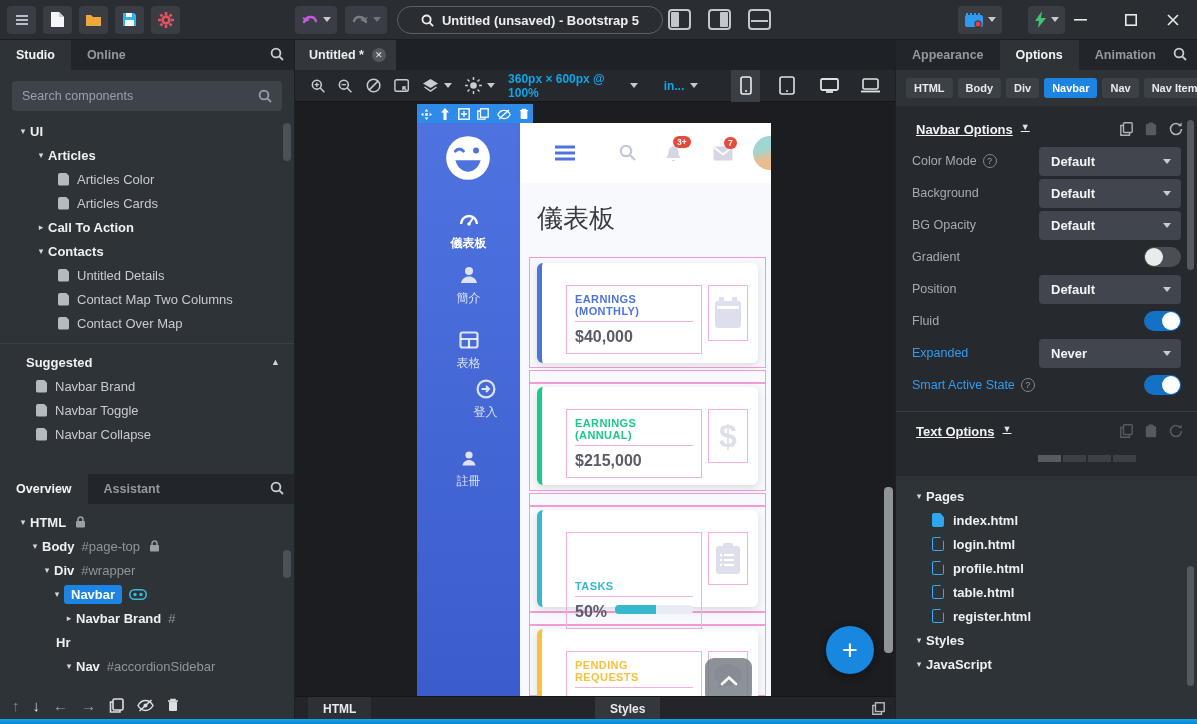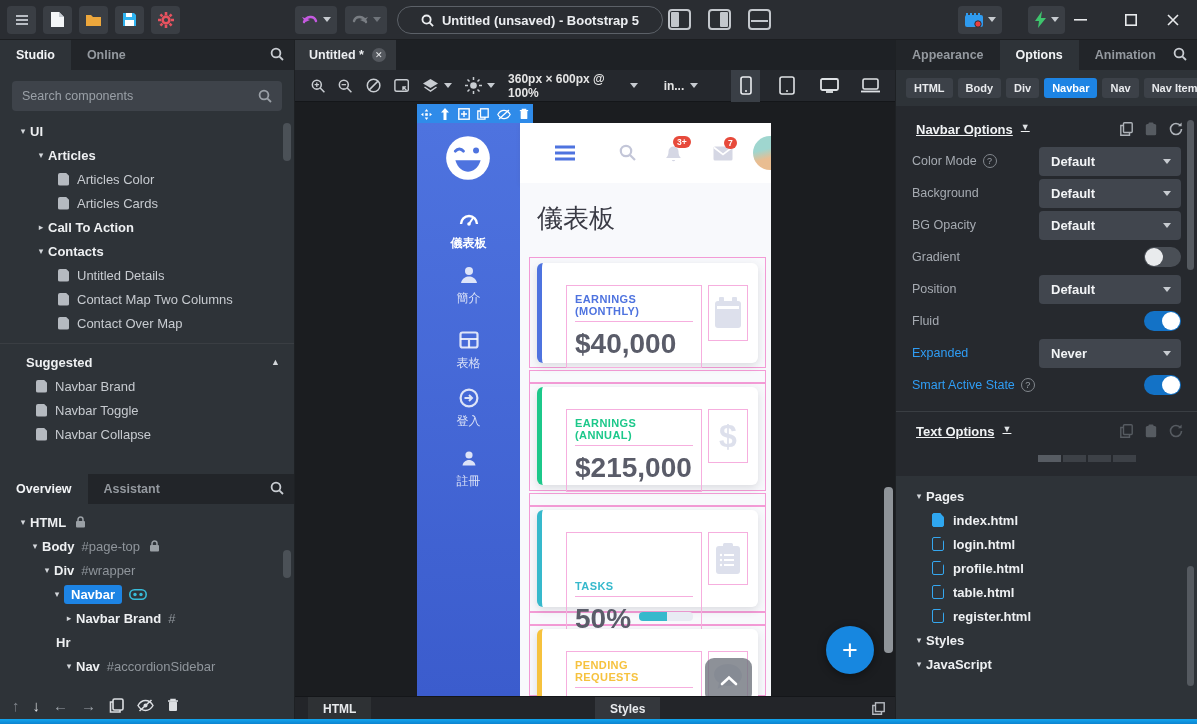--- a/index.html
+++ b/index.html
@@ -48,42 +48,42 @@
   .left-bottom .dim { color:#7d8288; }
   .left-bottom .mid { color:#9aa0a6; }
   .scroll-thumb { position:absolute; border-radius:4px; background:#4b5157; }
 
   
   #center { left:295px; width:600px; background:#1b1d20; }
   .doc-tabbar { height:30px; background:#1e2125; display:flex; }
   .doc-tab { background:#33373c; padding:0 10px 0 14px; display:flex; align-items:center; gap:8px; color:#eceef1; font-size:12.5px; font-weight:700; }
   .doc-close { width:14px; height:14px; border-radius:50%; background:#54585e; color:#e8eaec; font-size:9px; display:flex; align-items:center; justify-content:center; }
   .toolbar { height:32px; background:#25282d; border-bottom:1px solid #141619; display:flex; align-items:center; padding:0 10px 0 16px; gap:13px; color:#c9cdd2; }
-  .toolbar .lbl { font-size:12px; font-weight:700; color:#e5e5e5; display:flex; align-items:center; gap:6px; }
+  .toolbar .lbl { font-size:12px; font-weight:700; color:#0ea5e9; display:flex; align-items:center; gap:6px; }
   .dev-btn { width:32px; height:32px; display:flex; align-items:center; justify-content:center; color:#dfe2e5; }
   .dev-btn.active { background:#3a3f46; }
   .canvas { position:absolute; top:62px; left:0; right:0; bottom:23px; background:#1b1d20; overflow:hidden; }
   .center-bottom { position:absolute; left:0; right:0; bottom:0; height:23px; background:#232529; border-top:1px solid #141619; }
   .cb-tab { position:absolute; top:0; height:23px; padding:0 15px; display:flex; align-items:center; color:#e8eaed; font-size:12px; font-weight:700; background:#2e3134; }
 
   
   .sel-toolbar { position:absolute; left:122px; top:2px; width:116px; height:20px; background:#2f8be9; display:flex; align-items:center; justify-content:space-around; color:#fff; }
   .preview { position:absolute; left:122px; top:21px; width:354px; height:573px; background:#fff; overflow:hidden; }
   .pv-side { position:absolute; left:0; top:0; width:103px; height:100%; background:linear-gradient(180deg,#4e73df,#3b5ccd); }
   .pv-logo { position:absolute; left:28px; top:12px; width:46px; height:46px; }
   .pv-item { position:absolute; left:0; width:103px; text-align:center; color:rgba(255,255,255,.8); font-size:12px; }
   .pv-item .pic { display:block; margin:0 auto 5px auto; width:20px; height:20px; }
   .pv-item.active { color:#fff; font-weight:700; }
   .pv-nav { position:absolute; left:103px; right:0; top:0; height:60px; background:#fff; box-shadow:0 2px 4px rgba(90,92,105,.12); }
   .pv-content { position:absolute; left:103px; right:0; top:60px; bottom:0; background:#f8f9fc; }
   .pv-h1 { position:absolute; left:17px; top:18px; font-size:26px; color:#3a3b45; font-weight:400; }
   .badge-red { position:absolute; background:#e74a3b; color:#fff; font-size:8.5px; font-weight:700; padding:1px 4px; border-radius:7px; }
   .card { position:absolute; left:120px; width:221px; background:#fff; border-radius:6px; box-shadow:0 3px 8px rgba(58,59,69,.15); border-left:5px solid #888; }
   .card .clabel { font-size:11px; font-weight:700; letter-spacing:.4px; border-bottom:1px solid #f6aede; padding-bottom:4px; }
-  .card .cvalue { font-size:28px; font-weight:700; color:#5a5c69; margin-top:6px; }
+  .card .cvalue { font-size:16px; font-weight:700; color:#5a5c69; margin-top:6px; }
   .card .tbox { position:absolute; left:24px; top:22px; right:56px; border:1px solid #f6aede; padding:7px 8px; }
   .card .ibox { position:absolute; right:10px; top:22px; width:40px; bottom:22px; border:1px solid #f6aede; display:flex; align-items:center; justify-content:center; }
   .guide { position:absolute; border:1px solid #f39bd6; pointer-events:none; }
   .pv-scrolltop { position:absolute; left:410px; top:556px; width:47px; height:44px; background:rgba(112,118,126,.8); border-radius:9px; display:flex; align-items:center; justify-content:center; }
   .fab { position:absolute; left:531px; top:524px; width:48px; height:48px; border-radius:50%; background:#1787e0; color:#fff; font-size:27px; display:flex; align-items:center; justify-content:center; box-shadow:0 2px 8px rgba(0,0,0,.4); }
   .progress-track { flex:1; margin-left:8px; height:9px; background:#e8ebf3; border-radius:4px; overflow:hidden; }
   .progress-fill { height:100%; }
 
   
   #right { left:895px; width:302px; border-left:1px solid #1e2124; }
@@ -502,21 +502,21 @@
               </svg>
             <span>簡介</span>
           </div>
           <div class="pv-item" style="top:207px;">
             <svg class="pic" viewBox="0 0 20 20">
                 <rect x="1.5" y="2.5" width="17" height="15" rx="2" fill="none" stroke="rgba(255,255,255,.82)" stroke-width="2.2"></rect>
                 <path d="M1.5 9h17M10 9v8.5" stroke="rgba(255,255,255,.82)" stroke-width="2.2"></path>
               </svg>
             <span>表格</span>
           </div>
-          <div class="pv-item" style="top:265px;">
+          <div class="pv-item" style="top:256px;margin-left:17px;">
             <svg class="pic" viewBox="0 0 20 20">
                 <circle cx="10" cy="10" r="8.4" fill="none" stroke="rgba(255,255,255,.82)" stroke-width="2.2"></circle>
                 <path d="M5.5 10h7M10 7l3 3-3 3" fill="none" stroke="rgba(255,255,255,.82)" stroke-width="2"></path>
               </svg>
             <span>登入</span>
           </div>
           <div class="pv-item" style="top:325px;">
             <svg class="pic" viewBox="0 0 20 20">
                 <circle cx="10" cy="7" r="3.6" fill="rgba(255,255,255,.82)"></circle>
                 <path d="M3.5 17.5c.8-4 4-5.4 6.5-5.4s5.7 1.4 6.5 5.4z" fill="rgba(255,255,255,.82)"></path>

